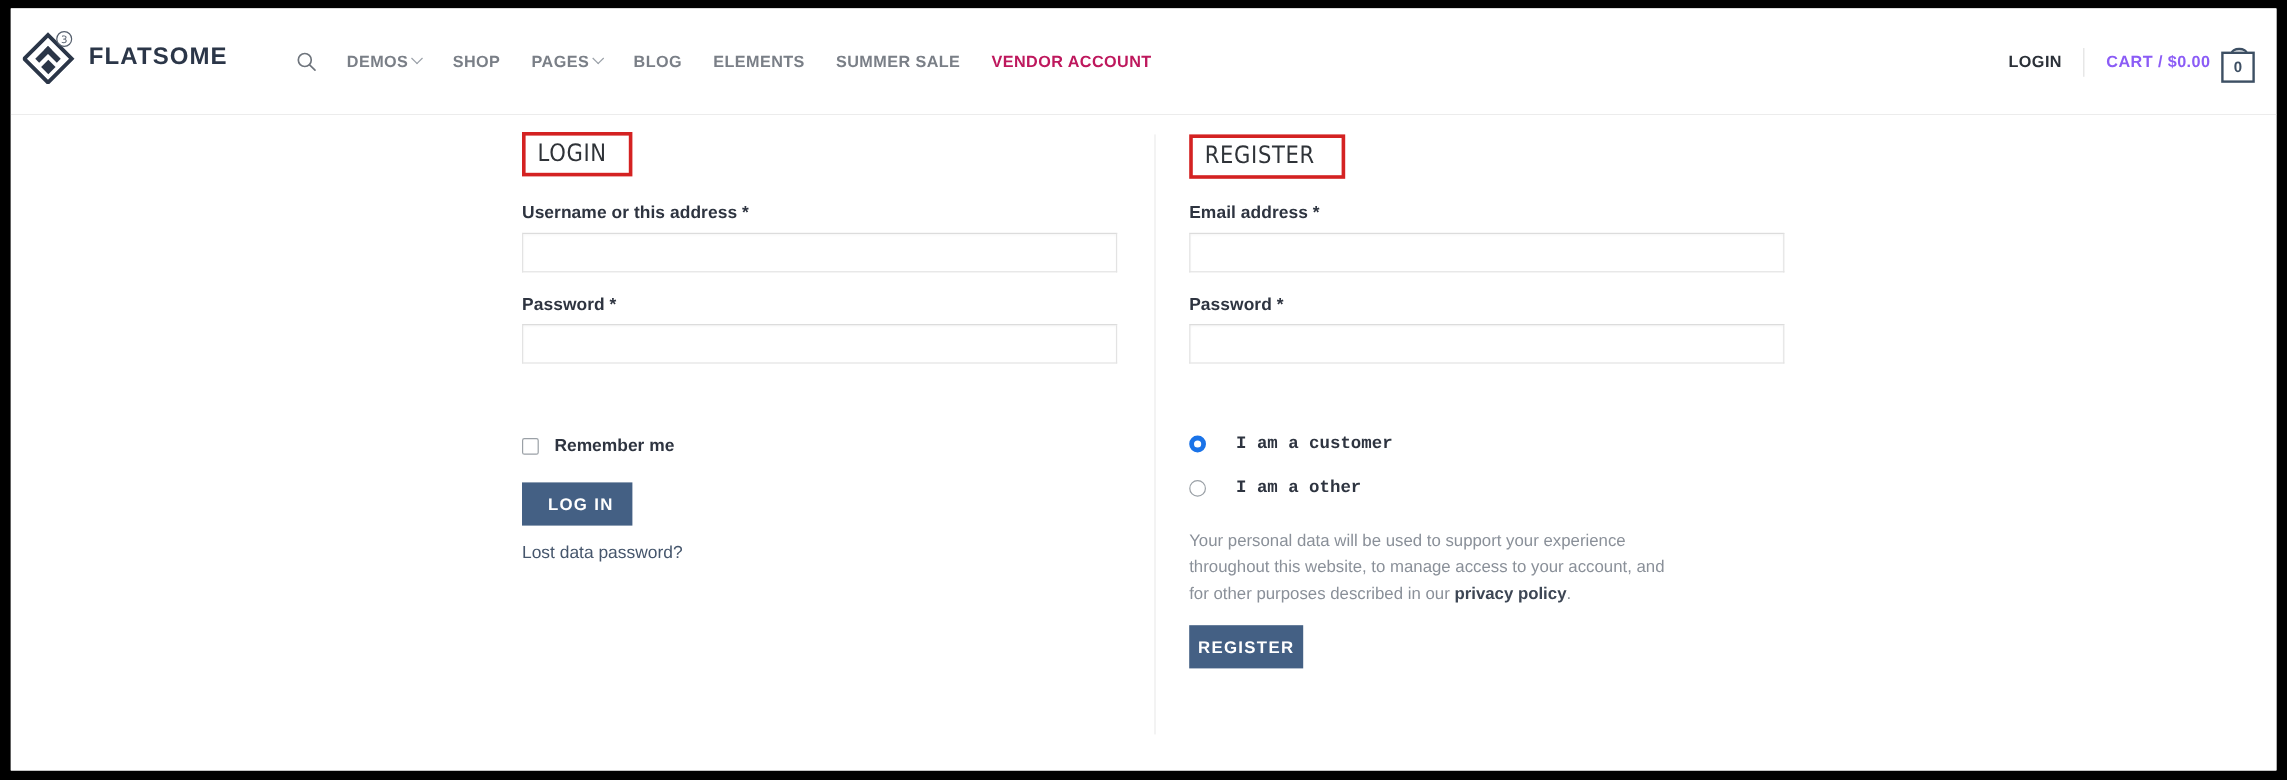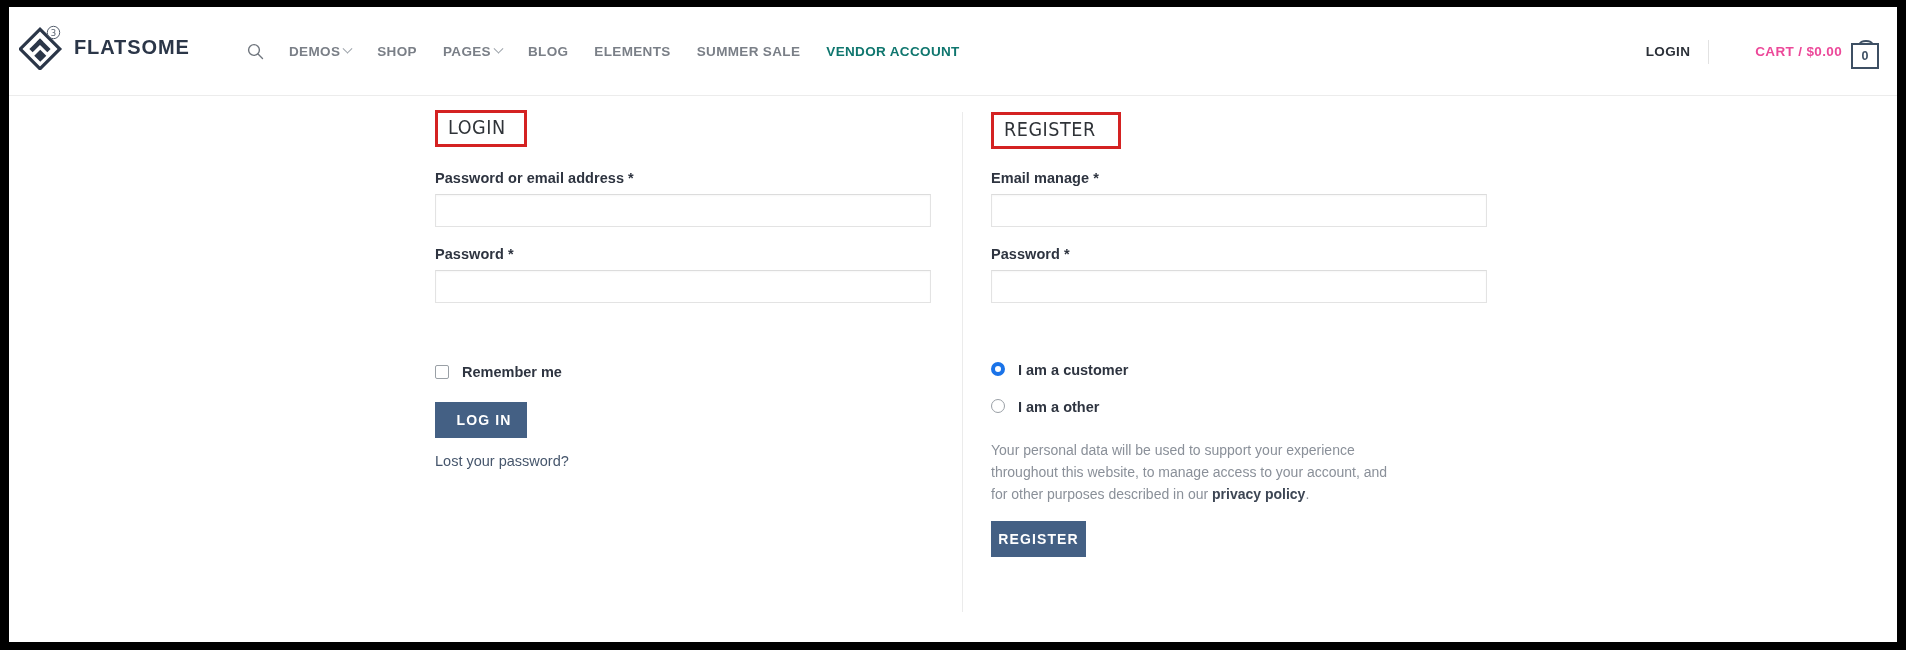--- a/index.html
+++ b/index.html
@@ -70,21 +70,21 @@
     gap: 4px;
     padding: 0 13px;
     font-size: 13.5px;
     font-weight: 600;
     letter-spacing: 0.35px;
     color: #7a7f87;
     text-transform: uppercase;
     white-space: nowrap;
     cursor: pointer;
   }
-  .nav-item.active { color: #0f766e; }
+  .nav-item.active { color: #be185d; }
   .caret {
     display: inline-block;
     width: 7px; height: 7px;
     border-right: 1.4px solid #9aa0a8;
     border-bottom: 1.4px solid #9aa0a8;
     transform: rotate(45deg) translate(-2px,-2px);
   }
   #search-icon-wrap {
     padding: 0 12px 0 0;
     display: flex;
@@ -119,23 +119,22 @@
     align-items: center;
     gap: 9px;
     padding: 0 4px 0 18px;
     cursor: pointer;
     white-space: nowrap;
   }
   #cart-label {
     font-size: 13.5px;
     font-weight: 600;
     letter-spacing: 0.35px;
-    color: #ec4899;
+    color: #8b5cf6;
     text-transform: uppercase;
-    margin-left: 28px;
   }
   #cart-bag { position: relative; width: 30px; height: 34px; }
   #cart-count {
     position: absolute;
     left: 0; top: 8px;
     width: 28px; height: 26px;
     border: 2px solid #3d4f63;
     display: flex;
     align-items: center;
     justify-content: center;
@@ -259,23 +258,24 @@
     font-size: 14.5px;
     color: #46566c;
     cursor: pointer;
     text-decoration: none;
   }
 
   
   #radio-group { position: absolute; left: 0; top: 266px; }
   .radio-row {
     display: flex;
-    align-items: flex-start;
-    gap: 13px;
+    align-items: center;
+    gap: 25px;
     margin-bottom: 21px;
+    font-family: Liberation Mono, monospace;
   }
   .radio-dot {
     width: 14px; height: 14px;
     border-radius: 50%;
     border: 1px solid #9aa0a6;
     background: #ffffff;
     display: inline-block;
     flex: none;
     position: relative;
   }
@@ -403,49 +403,49 @@
 
     <div id="login-col" class="account-col">
 
       <div id="login-heading-wrap">
         <span class="annot-box">
           <span class="section-title">LOGIN</span>
         </span>
       </div>
 
       <div class="form-row" style="top:74px;">
-        <label class="field-label">Password or email address *</label>
+        <label class="field-label">Username or this address *</label>
         <input class="text-input" type="text" placeholder="" style="">
       </div>
 
       <div class="form-row" style="top:150px;">
         <label class="field-label">Password *</label>
         <input class="text-input" type="password" placeholder="" style="">
       </div>
 
       <div id="remember-row">
         <span class="cb-box"></span>
         <span class="cb-label">Remember me</span>
       </div>
 
       <button id="login-button" class="btn">LOG IN</button>
 
-      <a id="lost-password">Lost your password?</a>
+      <a id="lost-password">Lost data password?</a>
     </div>
 
     <div id="register-col" class="account-col">
 
       <div id="register-heading-wrap">
         <span class="annot-box">
           <span class="section-title">REGISTER</span>
         </span>
       </div>
 
       <div class="form-row" style="top:74px;">
-        <label class="field-label">Email manage *</label>
+        <label class="field-label">Email address *</label>
         <input class="text-input" type="email" placeholder="" style="">
       </div>
 
       <div class="form-row" style="top:150px;">
         <label class="field-label">Password *</label>
         <input class="text-input" type="password" placeholder="" style="">
       </div>
 
       <div id="radio-group">
         <div class="radio-row">

